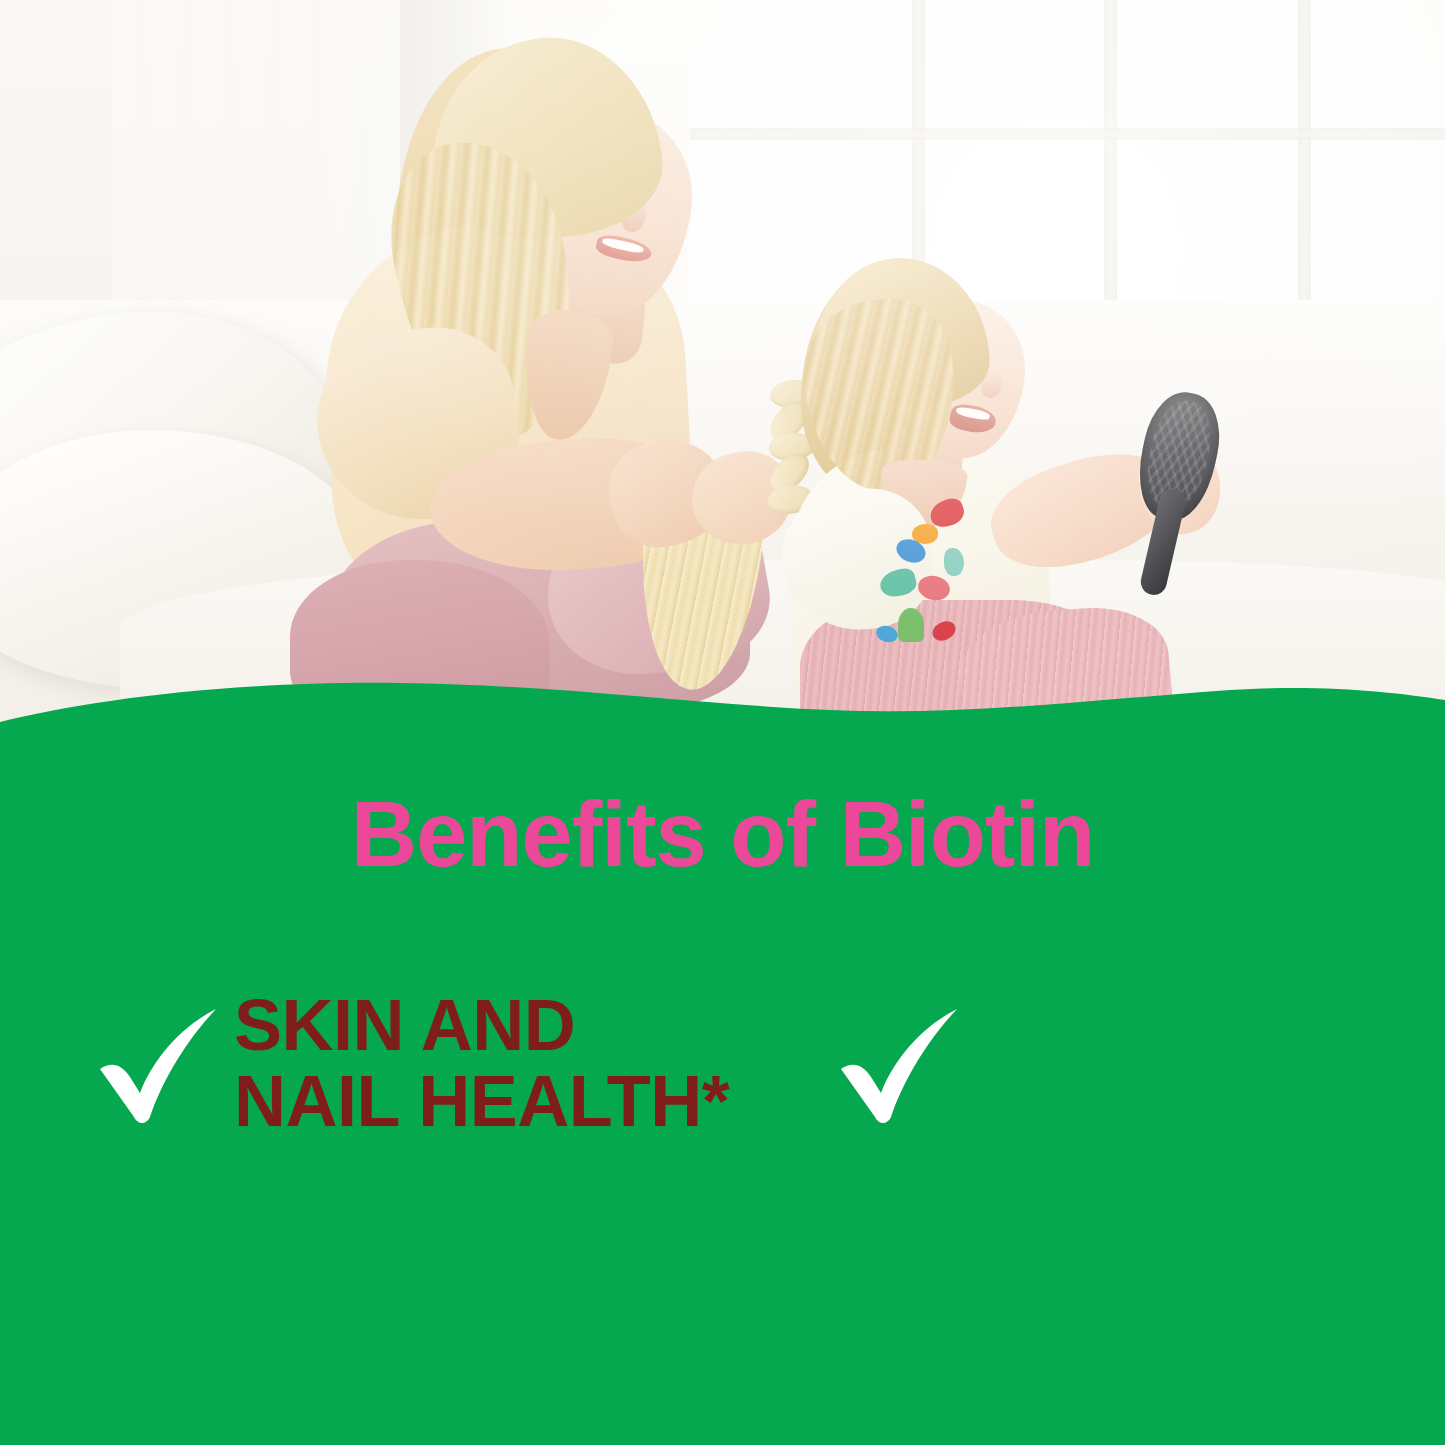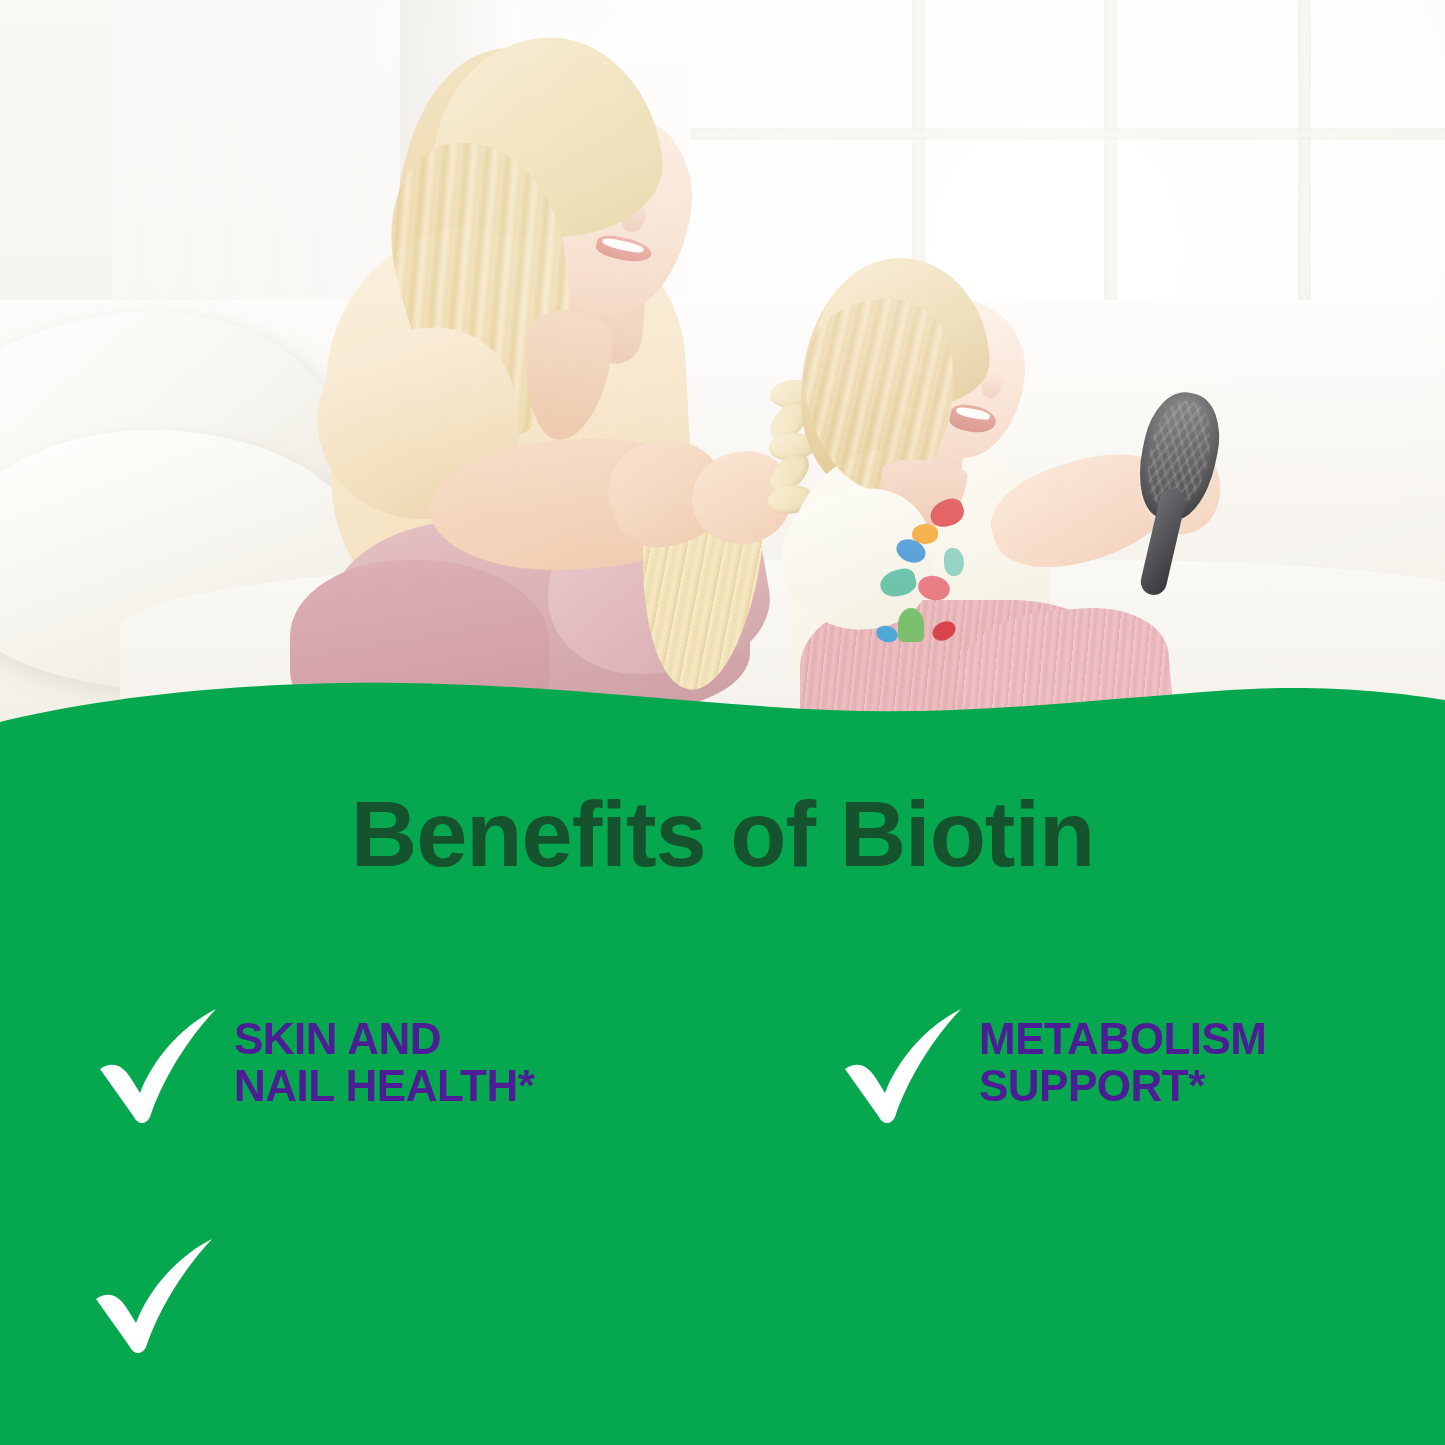--- a/index.html
+++ b/index.html
@@ -549,22 +549,22 @@
   .benefit .check {
     flex: 0 0 auto;
     width: 128px;
     height: 128px;
     margin-left: 96px;
     margin-right: 10px;
   }
   .benefit.col2 .check { margin-left: 92px; }
   .benefit .check svg { display: block; width: 128px; height: 128px; }
   .benefit .label {
-    color: #4c1d95;
-    font-size: 44px;
+    color: #7f1d1d;
+    font-size: 72px;
     font-weight: 700;
     line-height: 1.06;
     letter-spacing: -0.5px;
     white-space: pre-line;
     text-transform: uppercase;
   }
 </style>
 </head>
 <body>
 
@@ -662,44 +662,35 @@
            C 90,700 230,681 400,683
            C 560,685 690,704 830,710
            C 960,716 1090,700 1230,690
            C 1320,684 1395,692 1445,700
            L 1445,1445 L 0,1445 Z"></path>
     </svg>
   </div>
 
   <div class="green-content">
 
-    <div class="headline" style="color:#14532d">Benefits of Biotin</div>
+    <div class="headline" style="color:#ec4899">Benefits of Biotin</div>
 
     <div class="benefits">
 
       <div class="benefit col1">
         <span class="check">
           <svg viewBox="0 0 128 128">
             <path fill="#ffffff" d="M4,70 C16,62 26,66 34,78 L44,94 C56,62 84,28 120,10 C90,42 66,82 54,118 C50,126 42,126 38,118 Z"></path>
           </svg>
         </span>
         <span class="label">SKIN AND
 NAIL HEALTH*</span>
       </div>
 
 
-      <div class="benefit col1">
-        <span class="check">
-          <svg viewBox="0 0 128 128">
-            <path fill="#ffffff" d="M4,70 C16,62 26,66 34,78 L44,94 C56,62 84,28 120,10 C90,42 66,82 54,118 C50,126 42,126 38,118 Z"></path>
-          </svg>
-        </span>
-        <span class="label">METABOLISM
-SUPPORT*</span>
-      </div>
 
       <div class="benefit col2">
         <span class="check">
           <svg viewBox="0 0 128 128">
             <path fill="#ffffff" d="M4,70 C16,62 26,66 34,78 L44,94 C56,62 84,28 120,10 C90,42 66,82 54,118 C50,126 42,126 38,118 Z"></path>
           </svg>
         </span>
       </div>
 
     </div>

